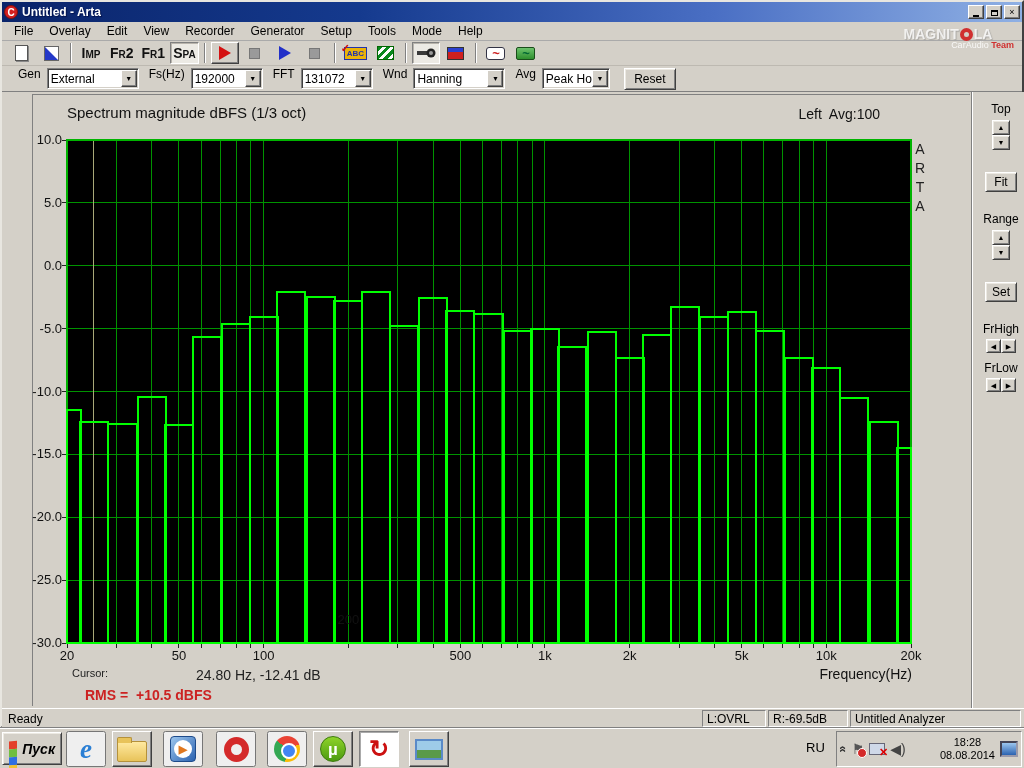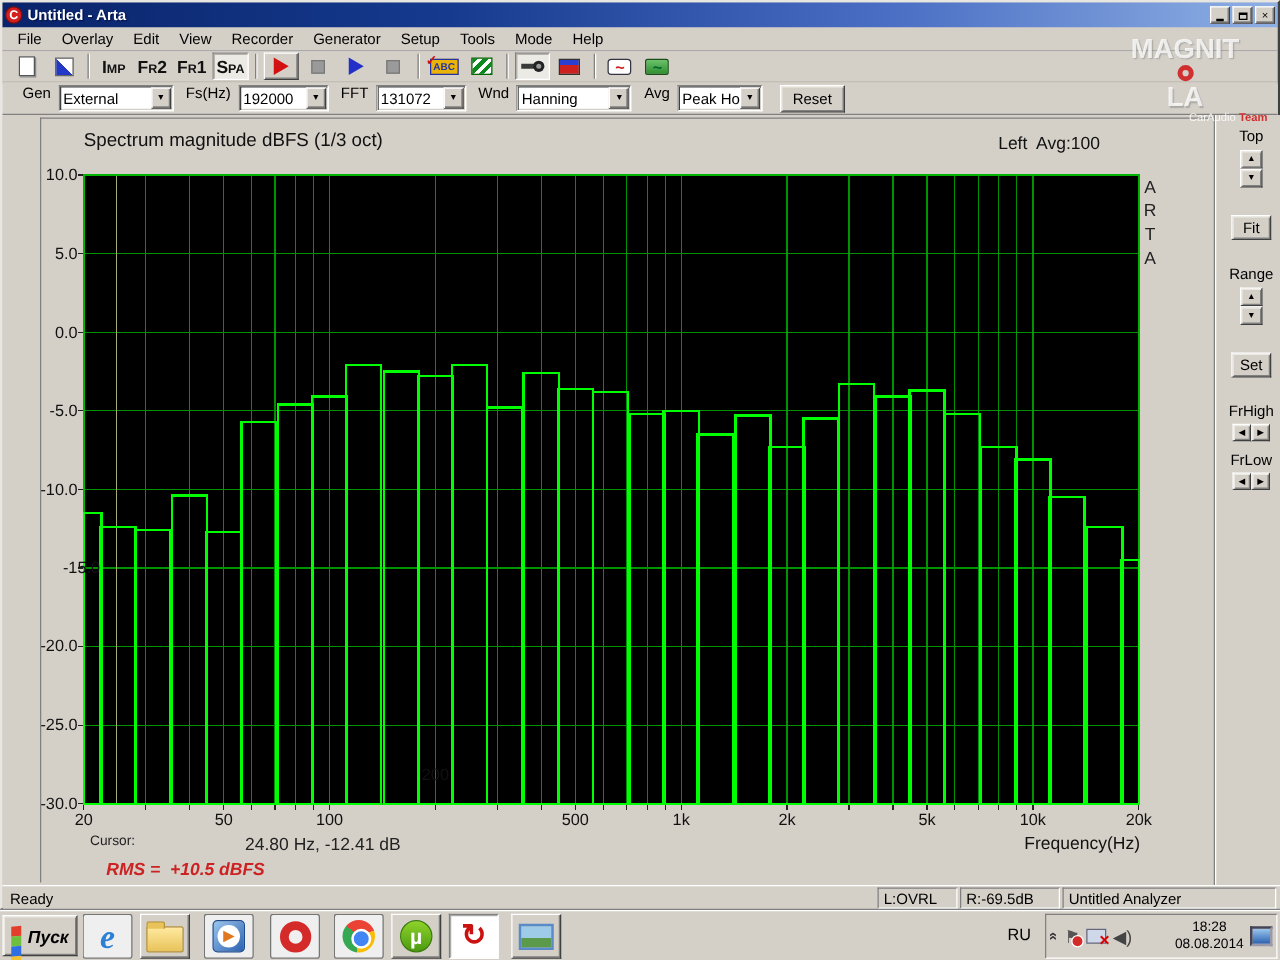--- a/index.html
+++ b/index.html
@@ -103,21 +103,21 @@
   .tray-chevron{font-size:12px;color:#333;transform:rotate(90deg);font-weight:bold;}
   .tray-flag{position:relative;font-size:14px;color:#555;}
   .tray-flag::after{content:"";position:absolute;right:-3px;bottom:-1px;width:8px;height:8px;border-radius:50%;background:#d42a2a;border:1px solid #fff;}
   .tray-net{position:relative;width:16px;height:12px;background:#cfd8e8;border:1px solid #667;}
   .tray-net::after{content:"✕";position:absolute;right:-4px;bottom:-5px;color:#d00;font-size:11px;font-weight:bold;}
   .tray-vol{font-size:14px;color:#444;}
   .tray-clock{margin-left:auto;text-align:center;font-size:11px;line-height:13px;color:#000;}
   .show-desktop{width:18px;height:16px;background:linear-gradient(#9cc6ee,#2b62b0);border:2px solid #274;border-color:#445 #99a #99a #445;}
 
   .wm-top{position:absolute;right:6px;top:26px;width:140px;text-align:center;pointer-events:none;}
-  .wm-top .big{font-size:22px;font-weight:bold;color:rgba(255,255,255,0.78);letter-spacing:0px;text-shadow:1px 1px 1px rgba(120,120,120,0.45);display:flex;align-items:center;justify-content:center;flex-direction:column;}
+  .wm-top .big{font-size:14px;font-weight:bold;color:rgba(255,255,255,0.78);letter-spacing:0px;text-shadow:1px 1px 1px rgba(120,120,120,0.45);display:flex;align-items:center;justify-content:center;}
   .wm-ring{display:inline-block;width:13px;height:13px;border:4px solid #d03030;border-radius:50%;margin:0 1px;}
   .wm-top .sub{font-size:9px;text-align:right;color:rgba(255,255,255,0.85);margin-top:-2px;padding-right:4px;}
   .wm-top .sub b{color:#d03030;}
   .wm-bottom{position:absolute;left:28px;top:746px;font-size:13px;color:rgba(255,255,255,0.82);text-shadow:1px 1px 1px rgba(110,110,110,0.6);letter-spacing:1px;pointer-events:none;}
 </style>
 </head>
 <body>
 
 <div class="screen">
 
@@ -408,28 +408,28 @@
       <line x1="826.3102278865332" y1="644" x2="826.3102278865332" y2="648" stroke="#222" stroke-width="1"></line>
       <line x1="911" y1="644" x2="911" y2="648" stroke="#222" stroke-width="1"></line>
     </svg>
 
   <div id="chart-labels">
     <span class="chart-label plot-title">Spectrum magnitude dBFS (1/3 oct)</span>
     <span class="chart-label channel-label">Left  Avg:100</span>
     <span class="chart-label arta-vert">A<br>R<br>T<br>A</span>
     <span class="chart-label cursor-label">Cursor:</span>
     <span class="chart-label cursor-value">24.80 Hz, -12.41 dB</span>
-    <span class="chart-label rms-label" style="color: rgb(204, 34, 34); font-style: italic;">RMS =  +10.5 dBFS</span>
+    <span class="chart-label rms-label" style="color: rgb(204, 34, 34);">RMS =  +10.5 dBFS</span>
     <span class="chart-label freq-axis-label">Frequency(Hz)</span>
   <span class="ytick" style="left: 2px; top: 132px;">10.0</span>
       <span class="ytick" style="left: 2px; top: 194.875px;">5.0</span>
       <span class="ytick" style="left: 2px; top: 257.75px;">0.0</span>
       <span class="ytick" style="left: 2px; top: 320.625px;">-5.0</span>
       <span class="ytick" style="left: 2px; top: 383.5px;">-10.0</span>
-      <span class="ytick" style="left: 2px; top: 446.375px; margin-left: 18px;">-15.0</span>
+      <span class="ytick" style="left: 2px; top: 446.375px;">-15.0</span>
       <span class="ytick" style="left: 2px; top: 509.25px;">-20.0</span>
       <span class="ytick" style="left: 2px; top: 572.125px;">-25.0</span>
       <span class="ytick" style="left: 2px; top: 635px;">-30.0</span>
       <span class="xtick" style="left: 37px; top: 648px;">20</span>
       <span class="xtick" style="left: 148.954px; top: 648px;">50</span>
       <span class="xtick" style="left: 233.644px; top: 648px;">100</span>
       <span class="xtick" style="left: 318.333px; top: 612px;">200</span>
       <span class="xtick" style="left: 430.287px; top: 648px;">500</span>
       <span class="xtick" style="left: 514.977px; top: 648px;">1k</span>
       <span class="xtick" style="left: 599.667px; top: 648px;">2k</span>

